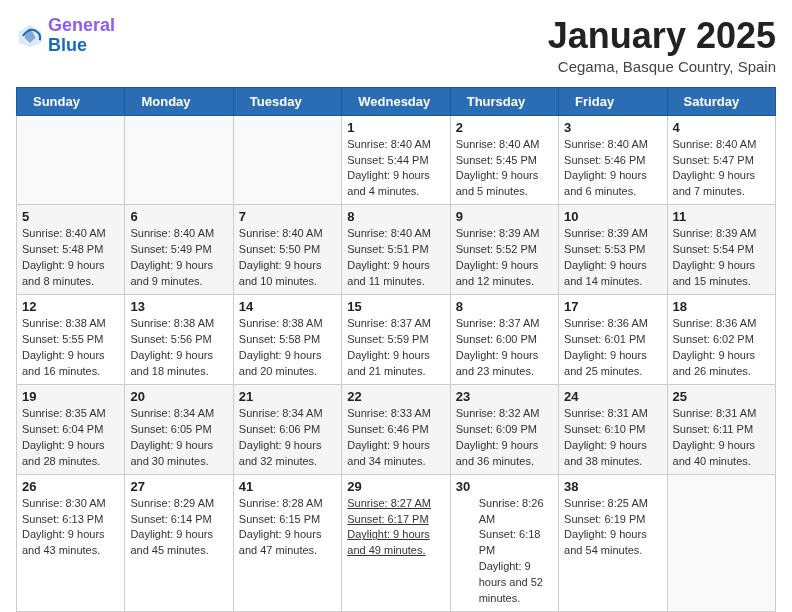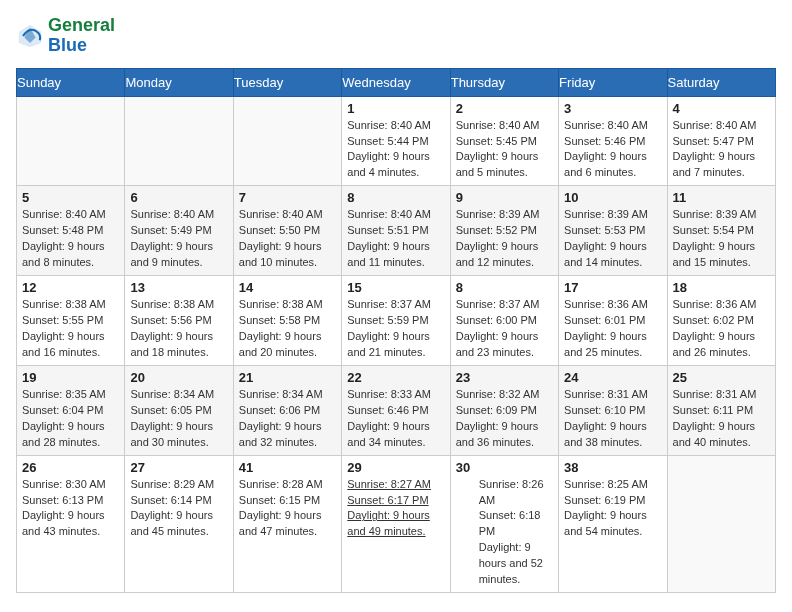--- a/index.html
+++ b/index.html
@@ -19,21 +19,21 @@
     .logo {
       display: flex;
       align-items: center;
       gap: 4px;
     }
     .logo-text {
       font-size: 18px;
       font-weight: bold;
       line-height: 1.1;
     }
-    .logo-general { color: #15803d; }
+    .logo-general { color: #8b5cf6; }
     .logo-blue { color: #1a6bb5; }
     .logo-icon {
       width: 28px;
       height: 28px;
     }
     .title-block {
       text-align: right;
     }
     .month-title {
       font-size: 36px;
@@ -48,22 +48,22 @@
     }
     .calendar {
       width: 100%;
       border-collapse: collapse;
       border: 1px solid #ccc;
     }
     .calendar th {
       background: #2a6db5;
       color: #fff;
       font-size: 13px;
-      font-weight: normal;
-      padding: 6px 0;
+      font-weight: bold;
+      padding: 6px 16px;
       text-align: left;
       border: 1px solid #1a5a9a;
     }
     .calendar td {
       border: 1px solid #ccc;
       vertical-align: top;
       padding: 4px 5px;
       width: 108px;
       min-height: 80px;
       font-size: 11px;
@@ -99,20 +99,24 @@
     <svg class="logo-icon" viewBox="0 0 40 40" xmlns="http://www.w3.org/2000/svg">
       <polygon points="20,4 36,14 36,30 20,36 4,30 4,14" fill="#1a6bb5" opacity="0.15"></polygon>
       <path d="M10,20 Q20,6 30,14 Q36,18 34,26" fill="none" stroke="#1a6bb5" stroke-width="3"></path>
       <path d="M20,8 L28,22 L20,30 L12,22 Z" fill="#1a6bb5" opacity="0.5"></path>
     </svg>
     <div class="logo-text">
       <span class="logo-general">General</span><br>
       <span class="logo-blue">Blue</span>
     </div>
   </div>
+  <div class="title-block">
+    <div class="month-title">January 2025</div>
+    <div class="location">Cegama, Basque Country, Spain</div>
+  </div>
 </div>
 
 <table class="calendar">
   <thead>
     <tr>
     <th>Sunday</th>
         <th>Monday</th>
         <th>Tuesday</th>
         <th>Wednesday</th>
         <th>Thursday</th>

